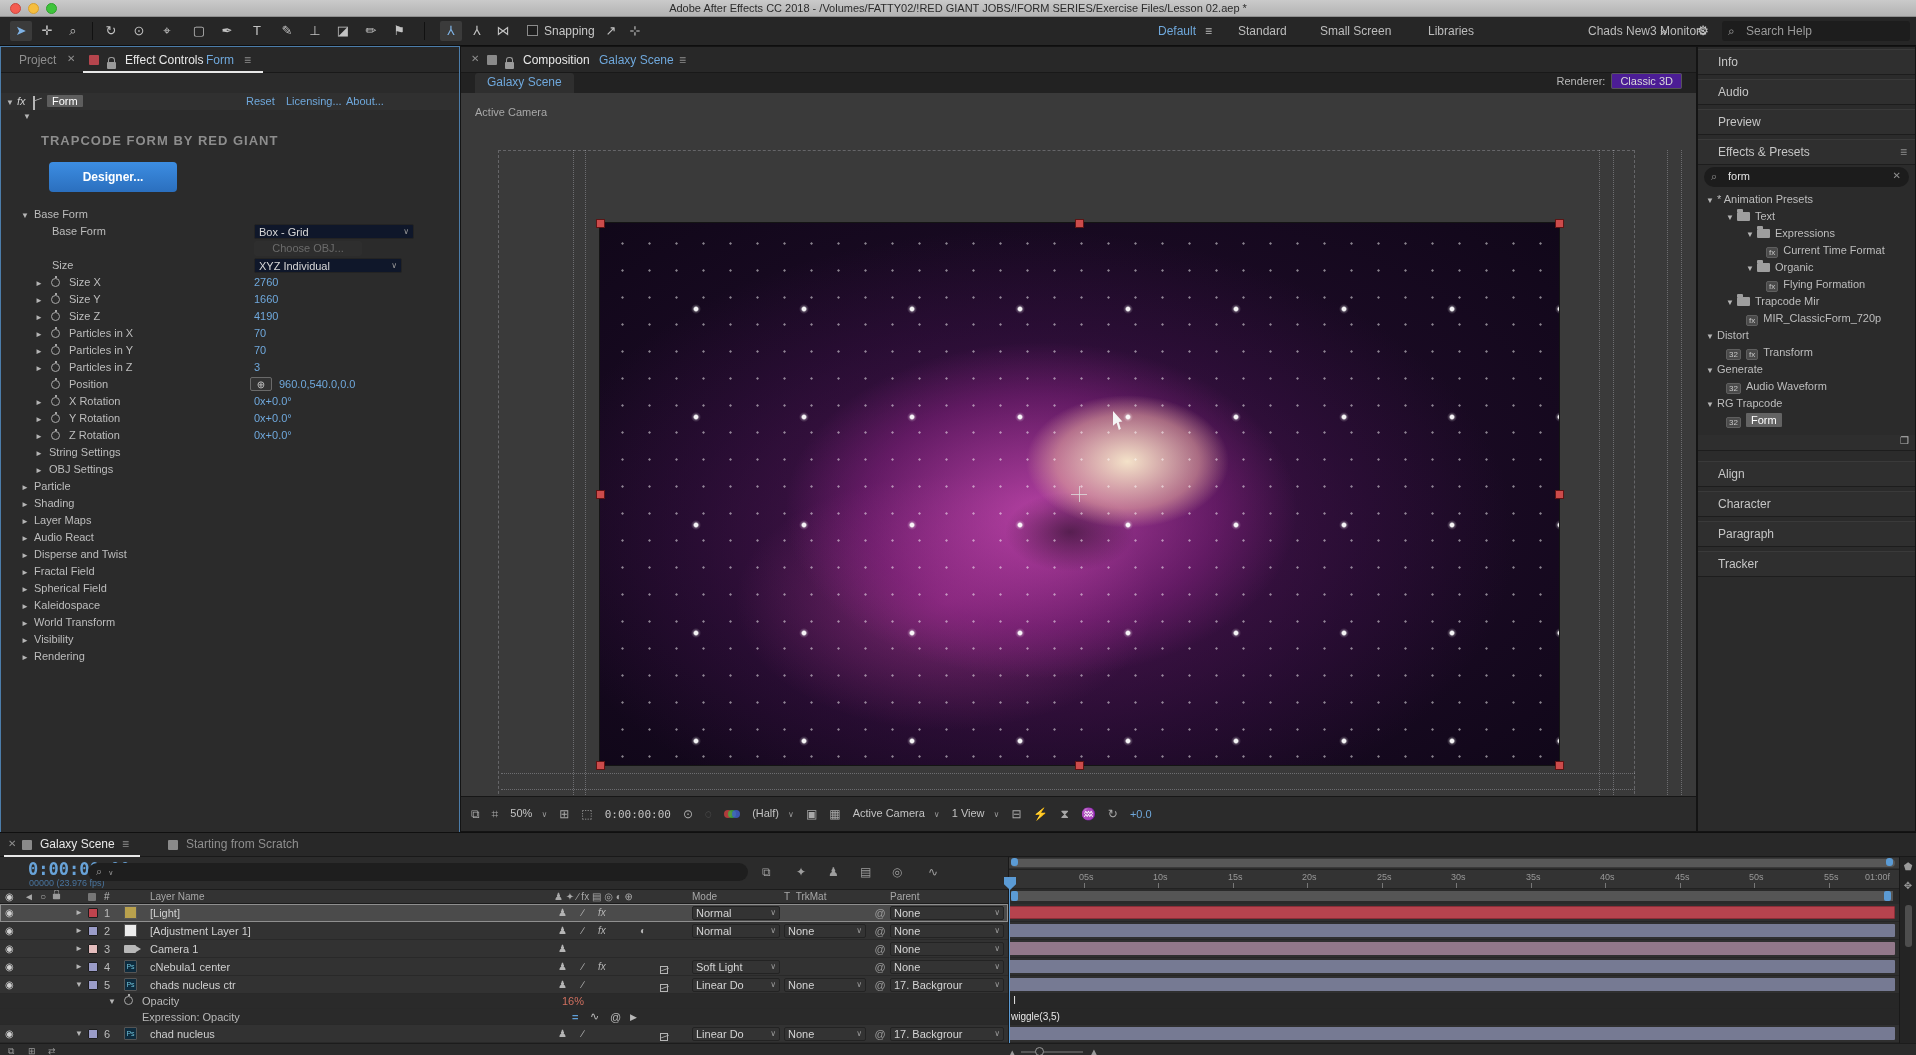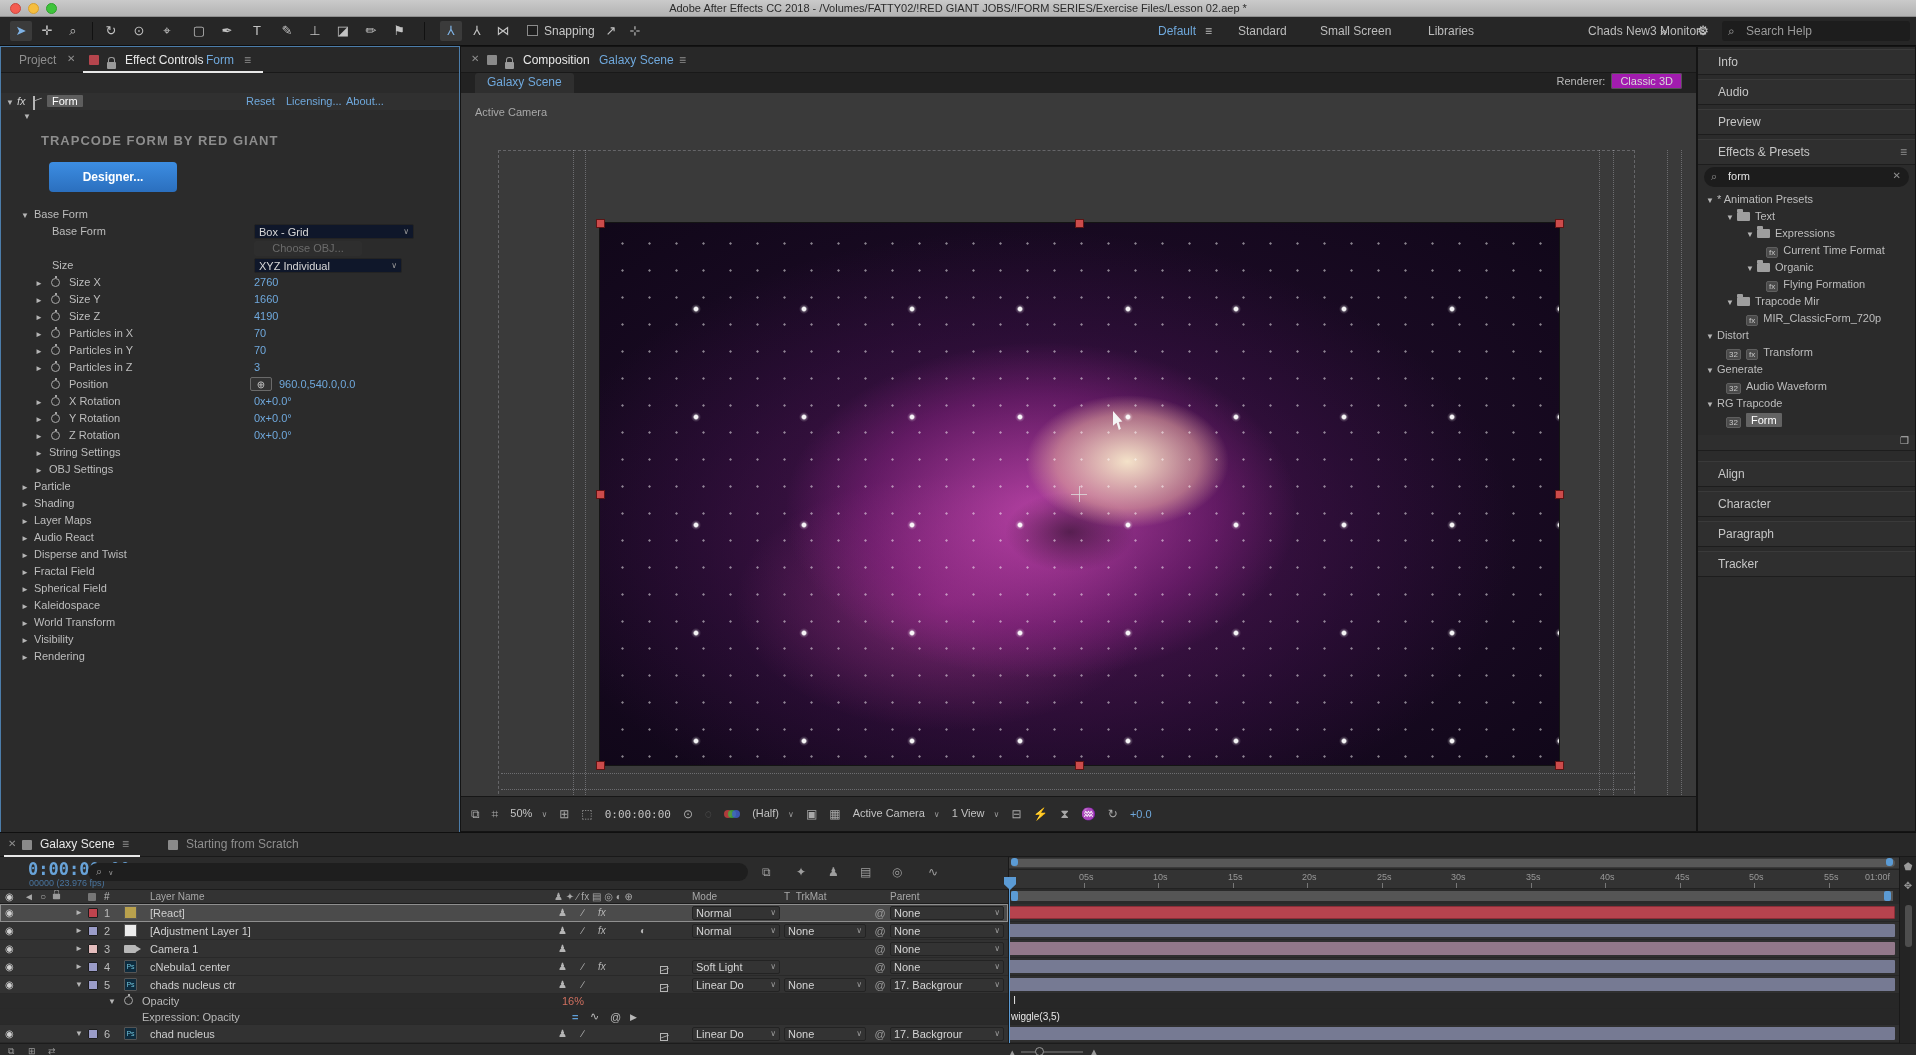--- a/index.html
+++ b/index.html
@@ -51,21 +51,21 @@
     color:#d8d8d8;padding:0 4px;line-height:14px;display:flex;justify-content:space-between;}
   .ddarr{color:#9a9a9a;font-size:8px;margin-left:6px;line-height:14px;}
   .xh-btn{position:absolute;left:249px;top:0;width:22px;height:14px;border:1px solid #6a6a6a;background:#333;
     color:#c8c8c8;font-size:10px;text-align:center;line-height:13px;border-radius:2px;}
   
   .panel-center{left:460px;top:46px;width:1237px;height:786px;background:#303030;border:1px solid #141414;}
   .pc-tabstrip{position:absolute;left:0;top:26px;right:0;height:20px;background:#222;}
   .pc-tab{position:absolute;left:14px;top:0;height:20px;background:#2f2f2f;color:#6fa8dc;font-size:12px;
     padding:2px 12px 0 12px;border-radius:3px 3px 0 0;}
   .renderer{position:absolute;right:14px;top:2px;font-size:11px;color:#b8b8b8;}
-  .renderer .chip{background:#a21caf;border:1px solid #555;border-radius:2px;padding:1px 8px;color:#d8d8d8;margin-left:6px;}
+  .renderer .chip{background:#4c1d95;border:1px solid #555;border-radius:2px;padding:1px 8px;color:#d8d8d8;margin-left:6px;}
   .viewport{position:absolute;left:0;top:46px;width:1235px;height:703px;background:#3a3a3a;overflow:hidden;}
   .cam-label{position:absolute;left:14px;top:13px;font-size:11px;color:#a8a8a8;}
   .wf{position:absolute;border:1px dashed rgba(230,230,240,0.25);}
   .wf-v{position:absolute;width:0;border-left:1px dotted rgba(230,230,240,0.3);}
   .wf-h{position:absolute;height:0;border-top:1px dotted rgba(230,230,240,0.3);}
   .comp-image{position:absolute;left:139px;top:130px;width:959px;height:542px;
     background-color:#0b0614;
     box-shadow:0 0 0 1px rgba(0,0,0,0.65);
     background-image:
       radial-gradient(circle, rgba(255,255,255,0.95) 1.8px, rgba(255,255,255,0.22) 3px, transparent 5px),
@@ -538,21 +538,21 @@
       <span class="cell c-exp">
           <span class="tw">►</span>
         </span>
       <span class="cell c-label">
           <span class="lswatch" style="background:#c0444e;"></span>
         </span>
       <span class="cell c-num">1</span>
       <span class="cell c-thumb">
           <span class="thumb" style="background:#b9a14d;"></span>
         </span>
-      <span class="cell c-name">[React]</span>
+      <span class="cell c-name">[Light]</span>
       <span class="cell c-switches">
         <span class="swi" style="left:4px;">♟</span>
         <span class="swi" style="left:28px;">∕</span>
         <span class="swi" style="left:44px;font-style:italic;">fx</span>
       </span>
       <span class="cell c-mode">
           <span class="dd2">
             <span>Normal</span>
             <span class="ddarr">∨</span>
           </span>

